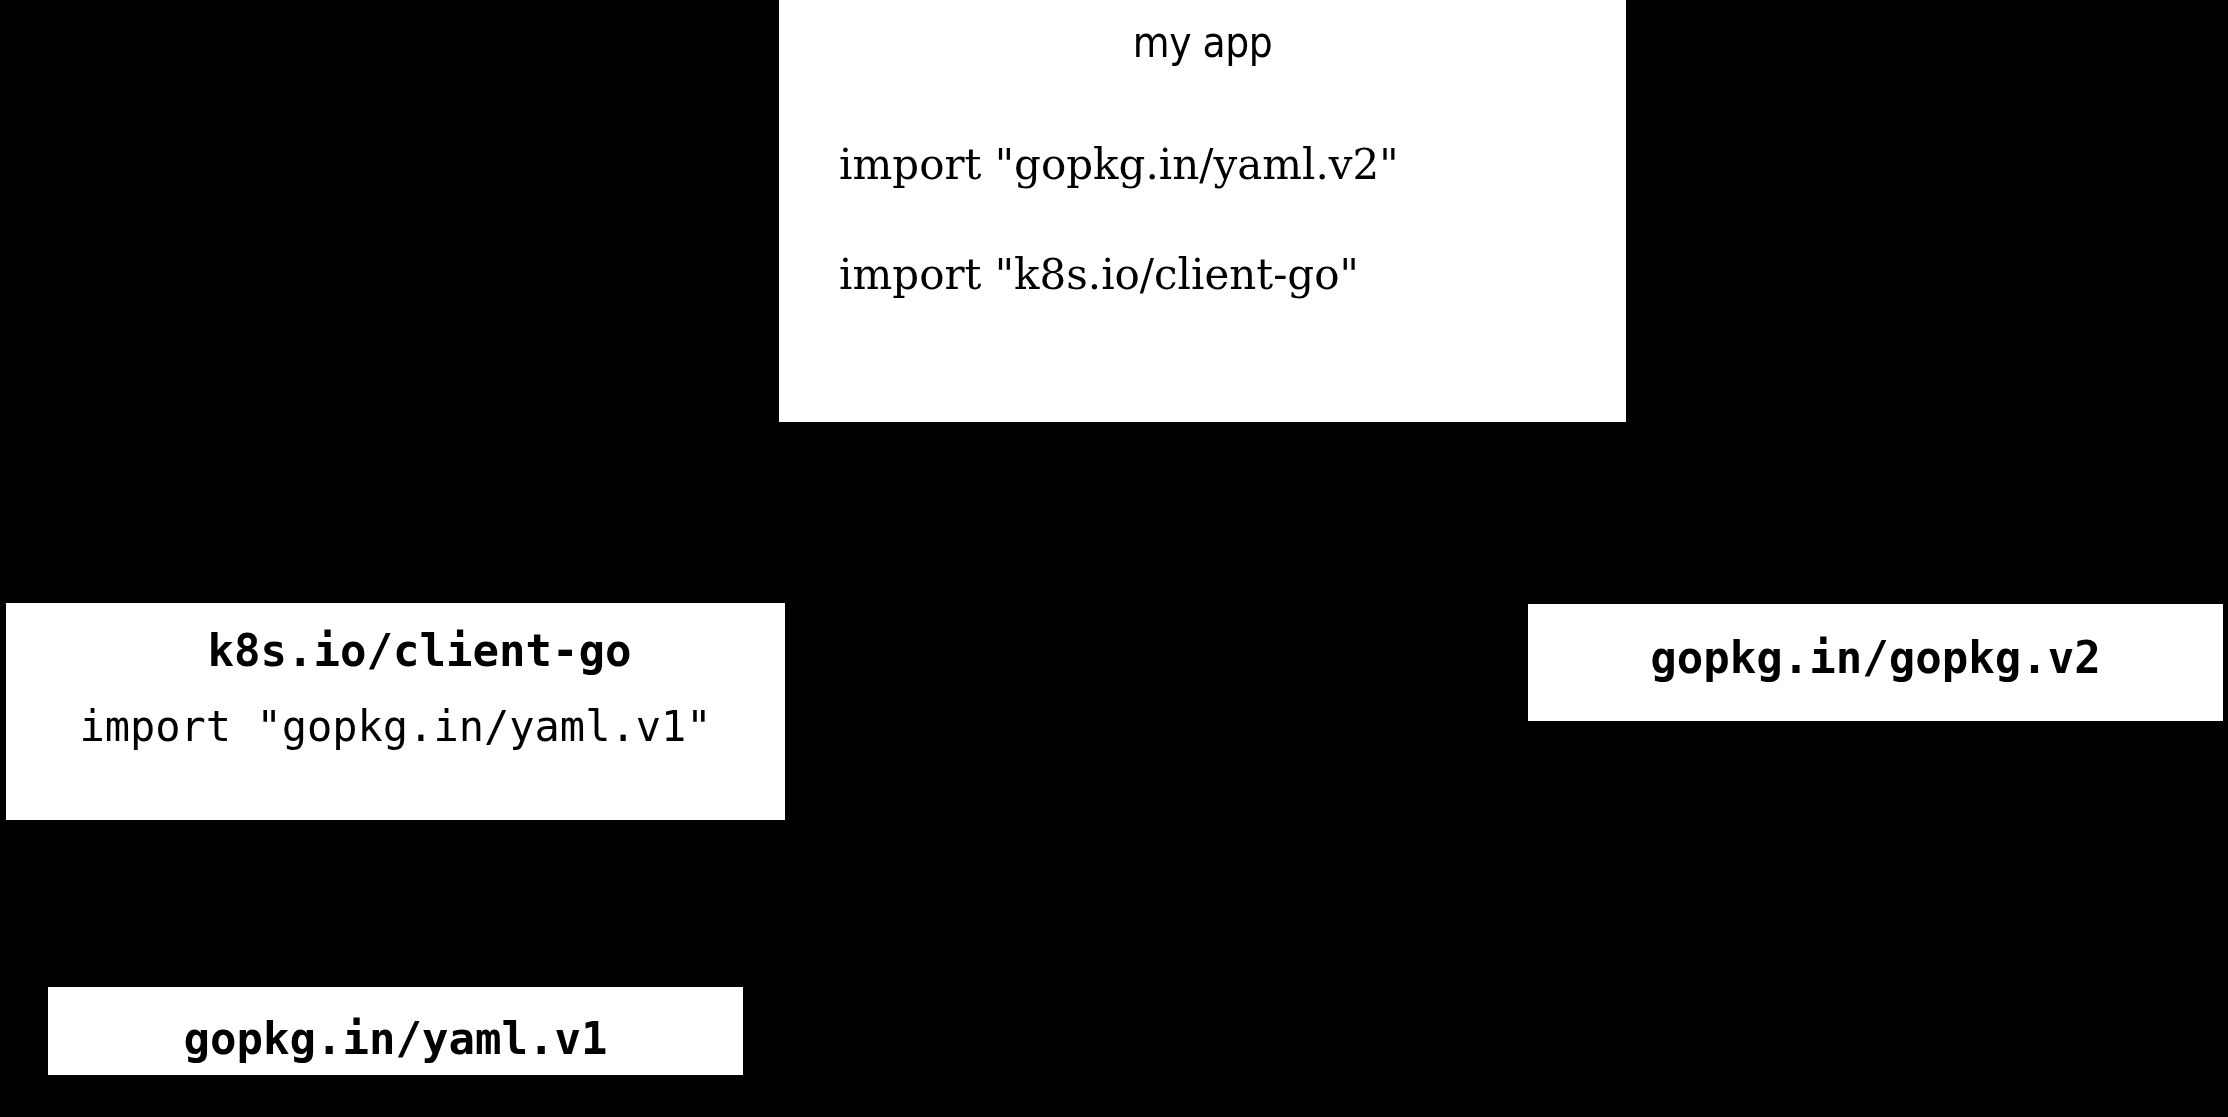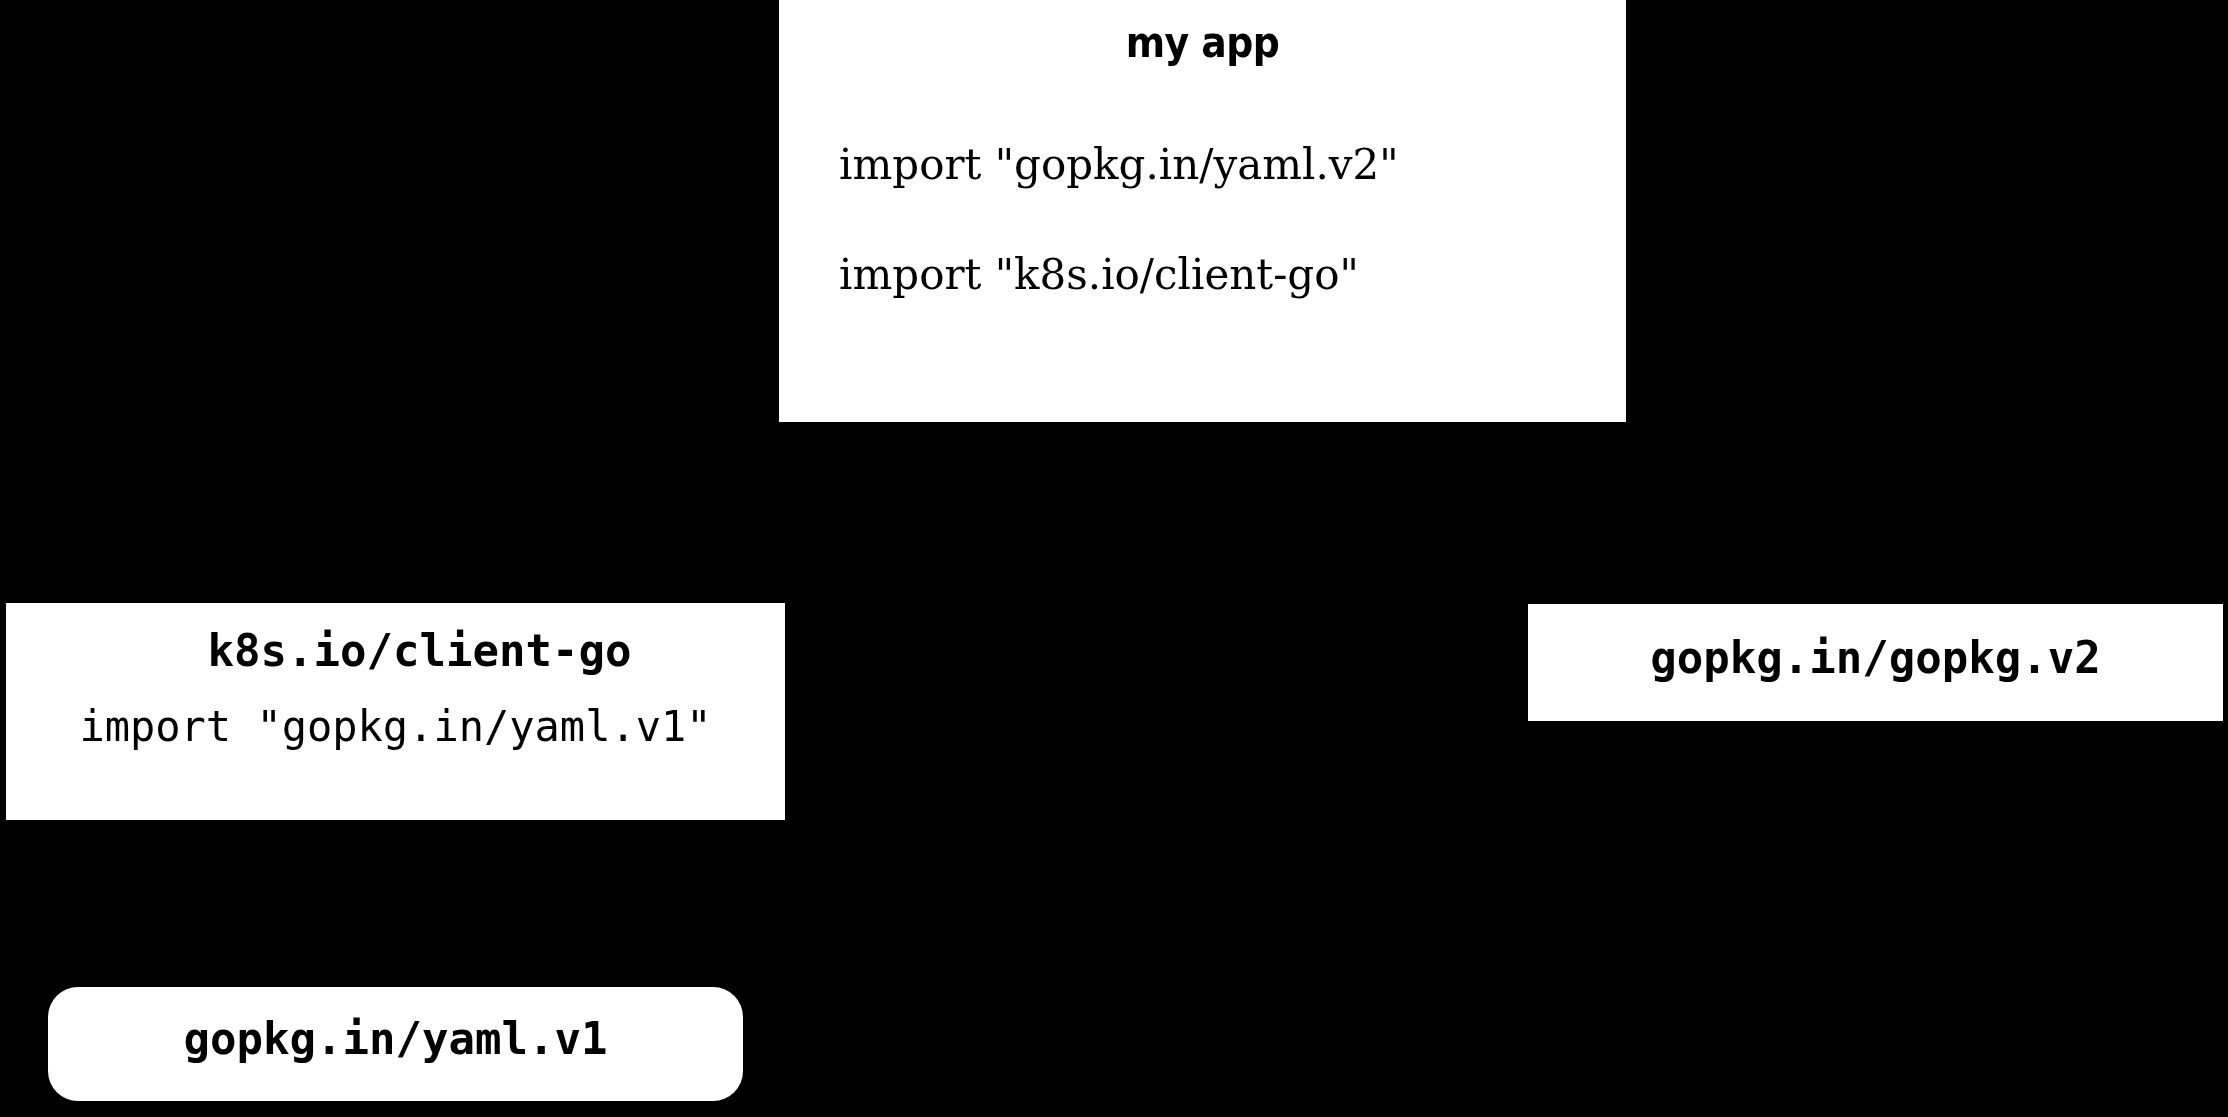--- a/index.html
+++ b/index.html
@@ -22,21 +22,21 @@
     box-sizing: border-box;
     overflow: hidden;
   }
   .node-title {
     text-align: center;
     color: #000000;
     white-space: nowrap;
   }
   .node-title.sans {
     font-family: "DejaVu Sans", sans-serif;
-    font-weight: bold;
+    font-weight: normal;
     font-stretch: condensed;
     letter-spacing: -0.5px;
   }
   .node-title.mono {
     font-family: "DejaVu Sans Mono", monospace;
     font-weight: bold;
   }
   .node-line {
     font-family: "DejaVu Serif", serif;
     font-weight: normal;
@@ -102,22 +102,21 @@
     font-size: 44px;
     line-height: 44px;
     margin-top: 32px;
   }
 
   
   #node-yamlv1 {
     left: 48px;
     top: 987px;
     width: 695px;
-    height: 114px;
-    border-radius: 30px;
+    height: 88px;
   }
   #node-yamlv1 .node-title {
     font-size: 44px;
     line-height: 44px;
     margin-top: 30px;
   }
 
   
   #edges {
     position: absolute;

